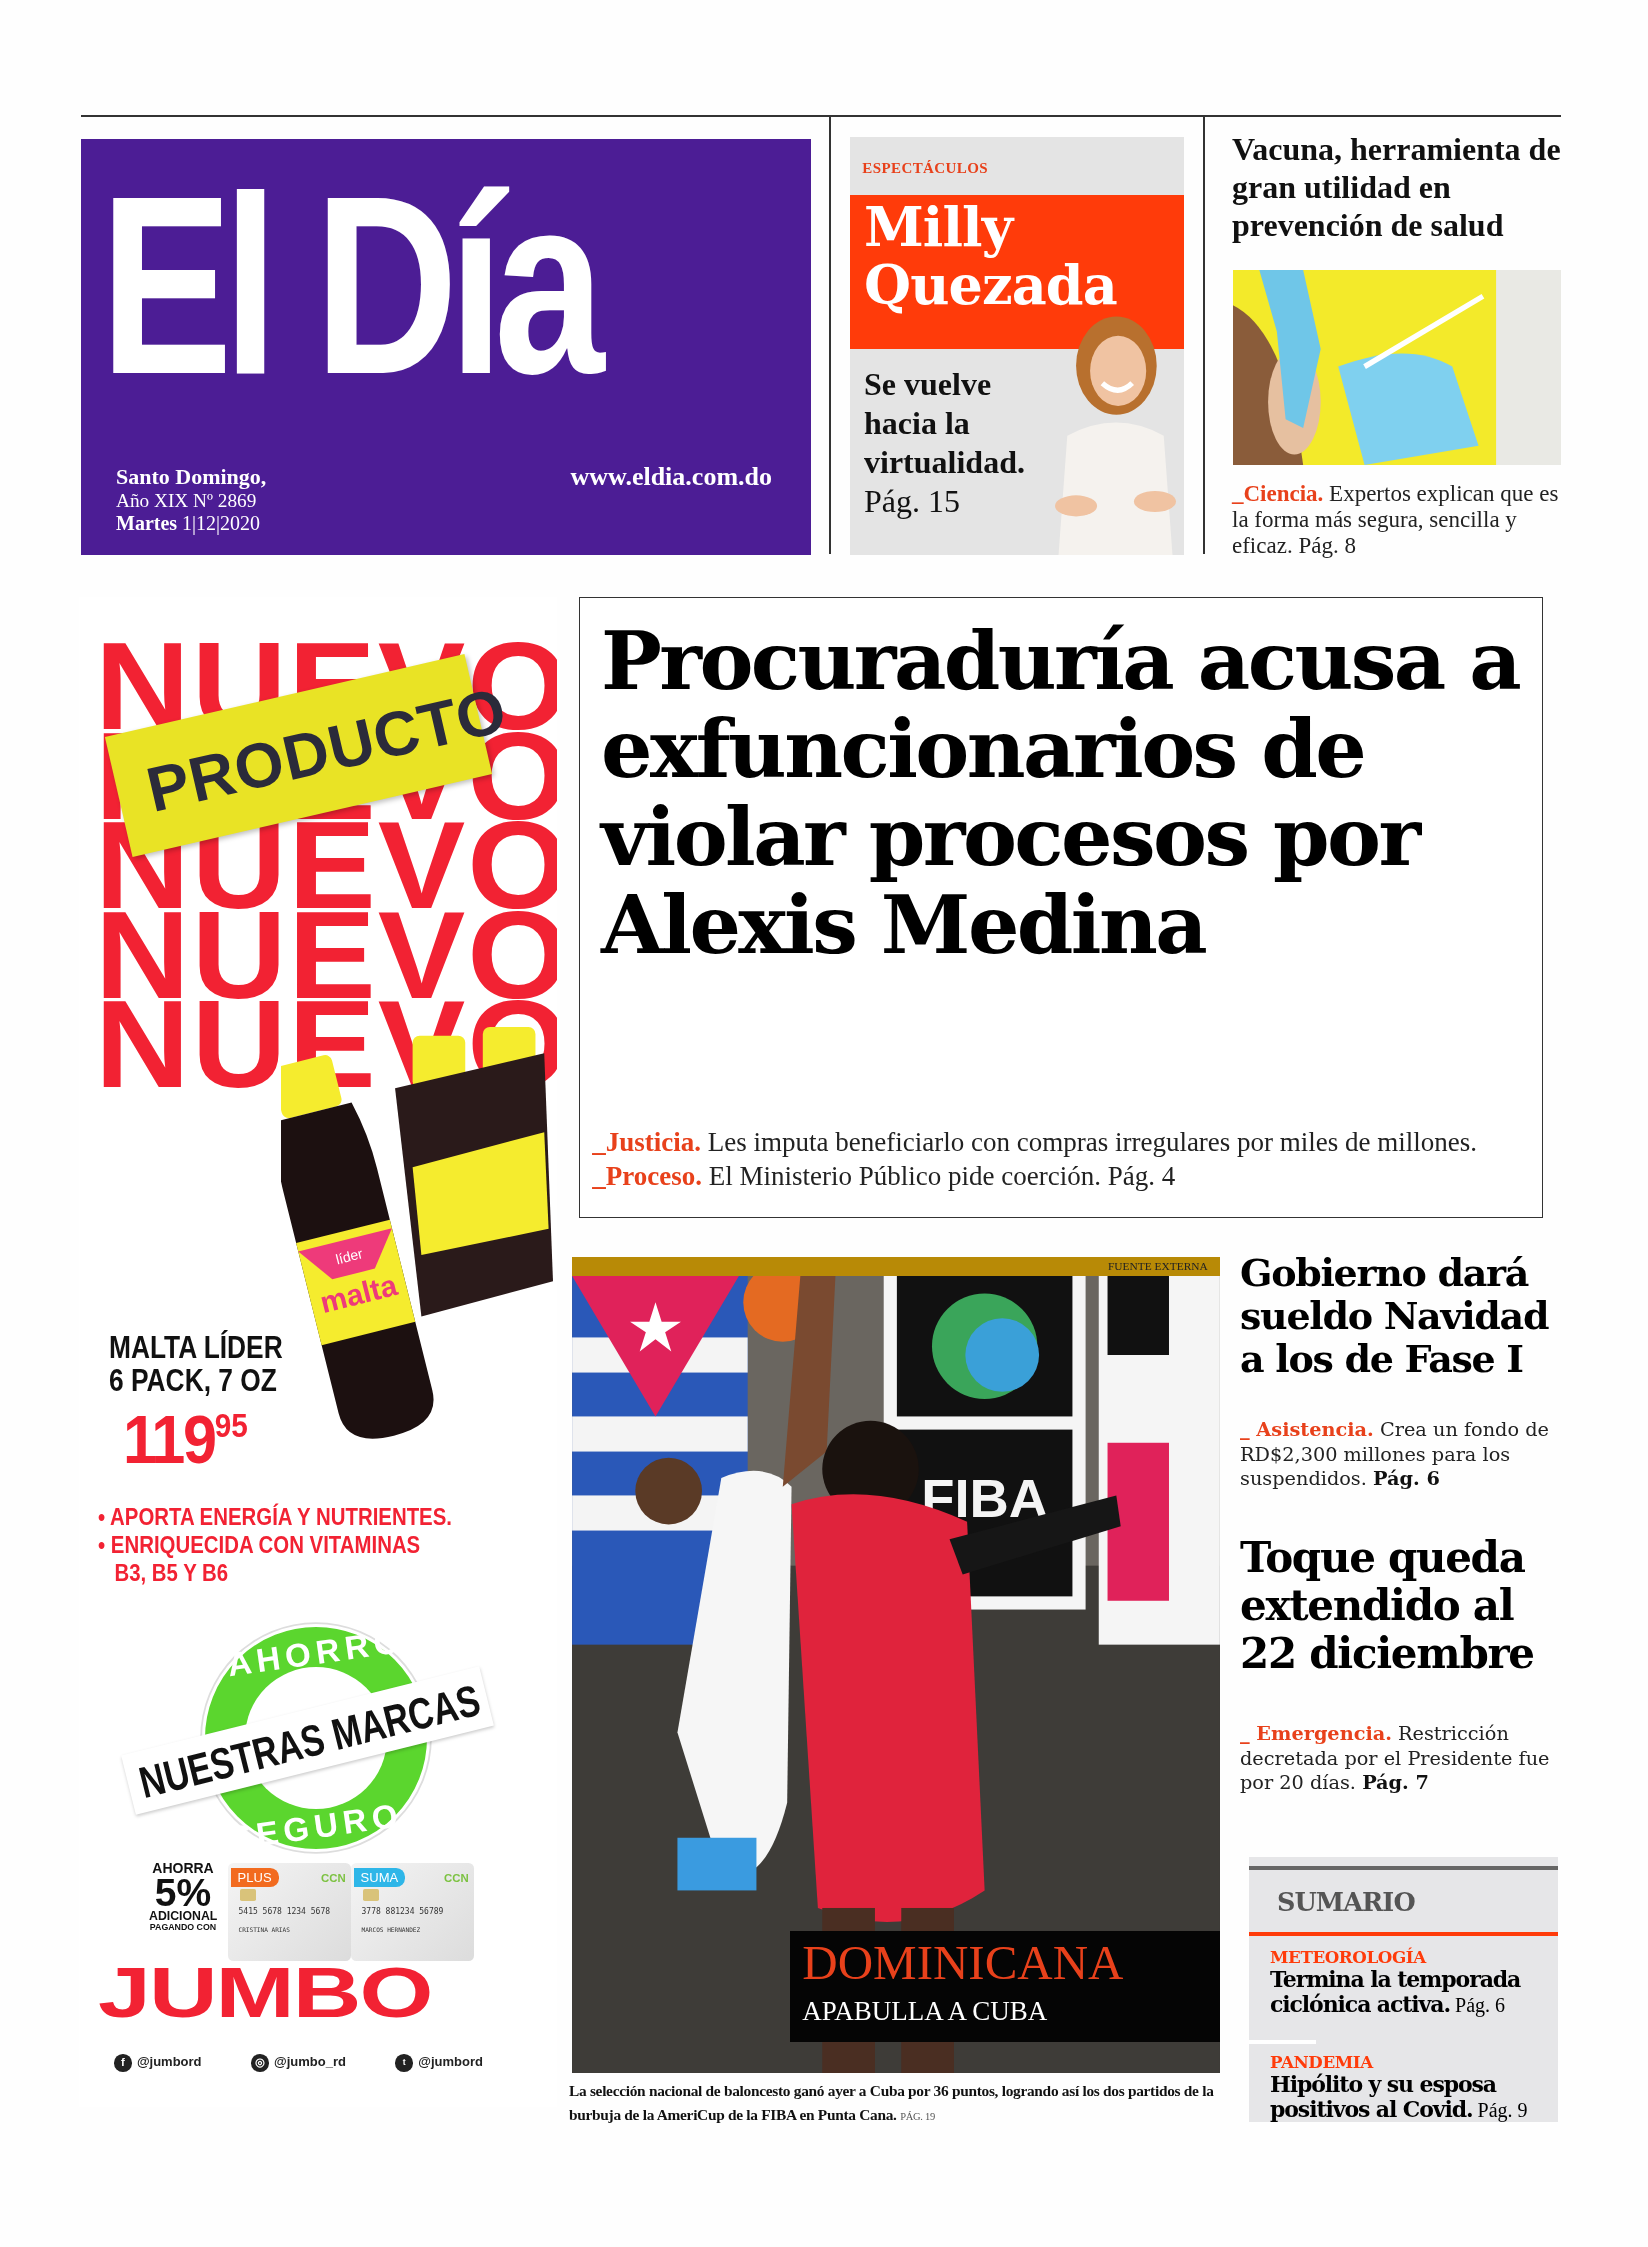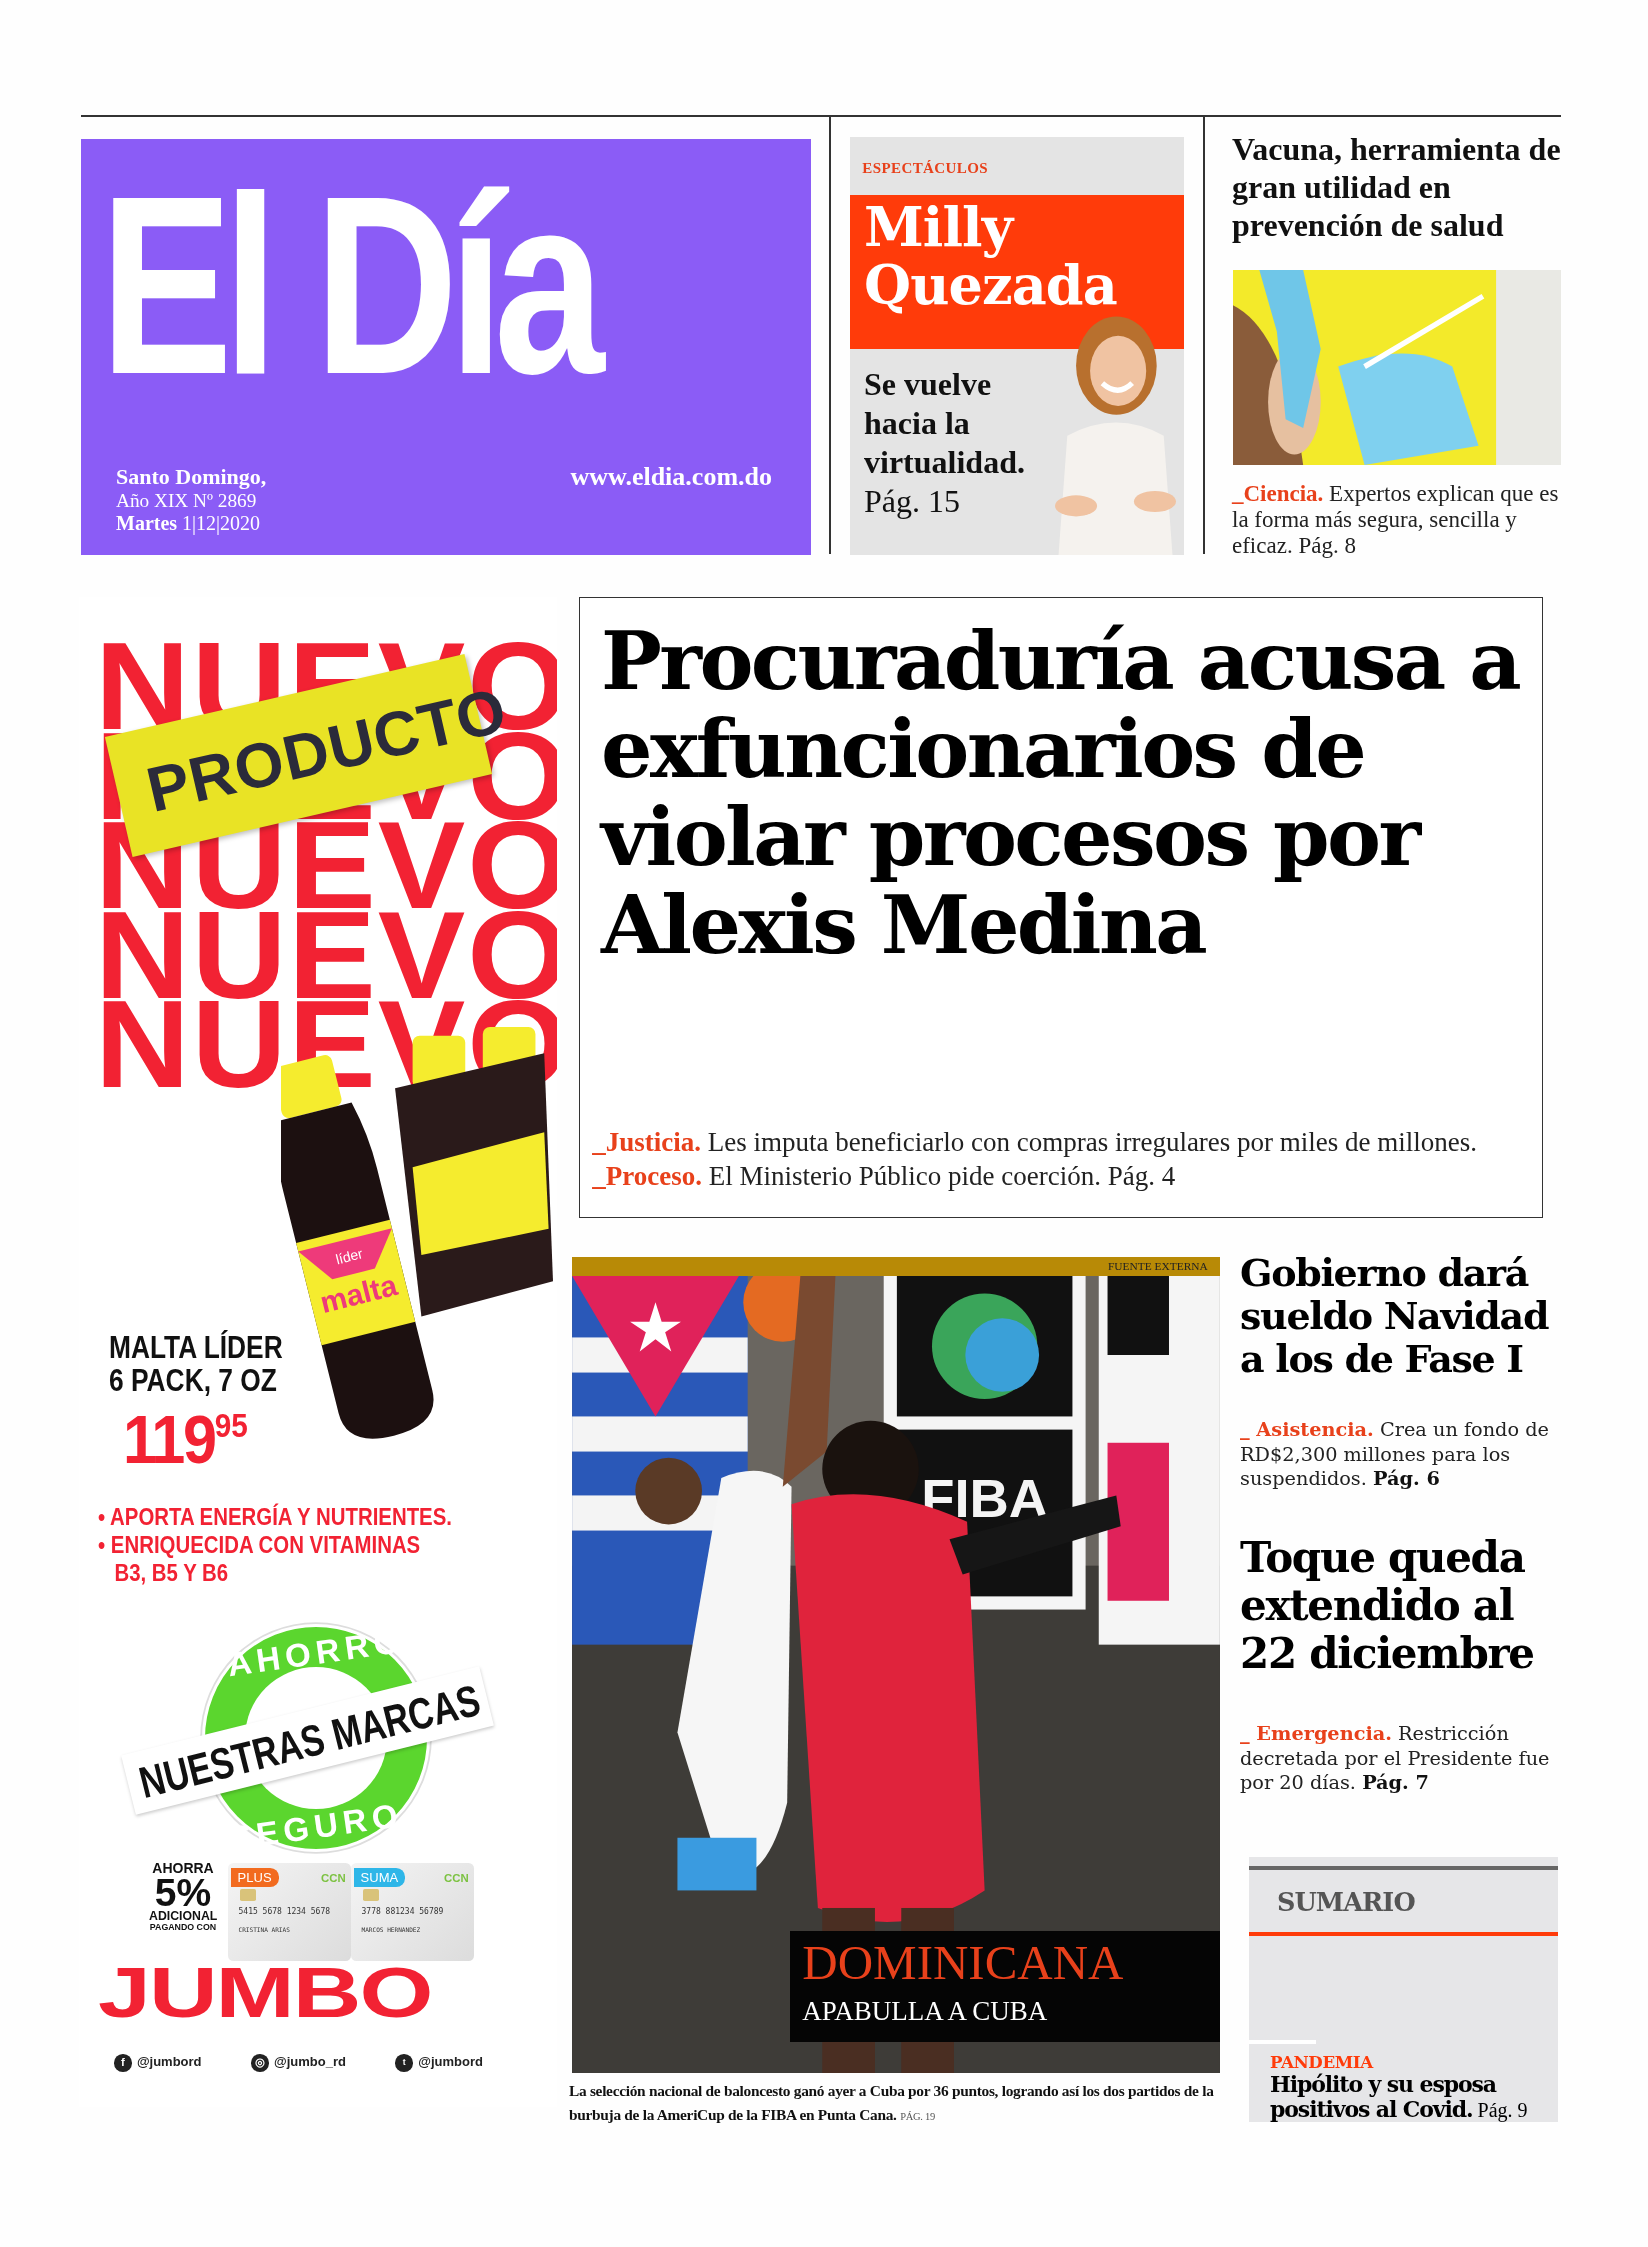--- a/index.html
+++ b/index.html
@@ -5,21 +5,21 @@
   * { box-sizing: border-box; margin: 0; padding: 0; }
   html, body { width: 1649px; height: 2247px; background: #fefefe; overflow: hidden; }
   body { position: relative; font-family: "DejaVu Serif", serif; color: #111; }
   .abs { position: absolute; }
 
   
   .top-rule { left: 81px; top: 115px; width: 1480px; height: 1.8px; background: #333; }
   .vsep { width: 1.8px; background: #333; }
 
   
-  .masthead { left: 81px; top: 139px; width: 730px; height: 416px; background: #8b5cf6; }
+  .masthead { left: 81px; top: 139px; width: 730px; height: 416px; background: #4c1d95; }
   .logo { position: absolute; left: 19.3px; top: 17.6px; font-family: "Liberation Sans", sans-serif;
           font-weight: 900; color: #fff; font-size: 255px; line-height: 1; letter-spacing: -12.3px;
           transform: scaleX(0.78); transform-origin: left top; }
   .mast-meta { position: absolute; left: 35px; top: 325px; color: #fff; font-family: "Liberation Serif", serif; }
   .mast-meta .city { font-size: 22px; font-weight: bold; }
   .mast-meta .issue { font-size: 19.3px; }
   .mast-meta .date { font-size: 20px; }
   .mast-meta .date b { font-weight: bold; }
   .mast-url { position: absolute; right: 39px; top: 323px; color: #fff; font-family: "Liberation Serif", serif;
               font-weight: bold; font-size: 26px; }
@@ -323,19 +323,23 @@
 
 <div class="abs story-title toq-title">Toque queda extendido al 22 diciembre</div>
 <div class="abs toq-text">
   <span class="dash">_ </span><span class="red">Emergencia.</span><span> Restricción decretada por el Presidente fue por 20 días. </span><span class="bold">Pág. 7</span>
 </div>
 
 <div class="abs sumario">
   <div class="sum-topbar"></div>
   <div class="sum-title">SUMARIO</div>
   <div class="sum-redbar"></div>
+  <div class="sum-item" style="top:90px;">
+    <div class="cat">METEOROLOGÍA</div>
+    <div class="ttl"><span>Termina la temporada ciclónica activa.</span><span class="pg"> Pág. 6</span></div>
+  </div>
   <div class="sum-divider"></div>
   <div class="sum-item" style="top:195px;">
     <div class="cat">PANDEMIA</div>
     <div class="ttl"><span>Hipólito y su esposa positivos al Covid.</span><span class="pg"> Pág. 9</span></div>
   </div>
 </div>
 
 
 </body></html>

